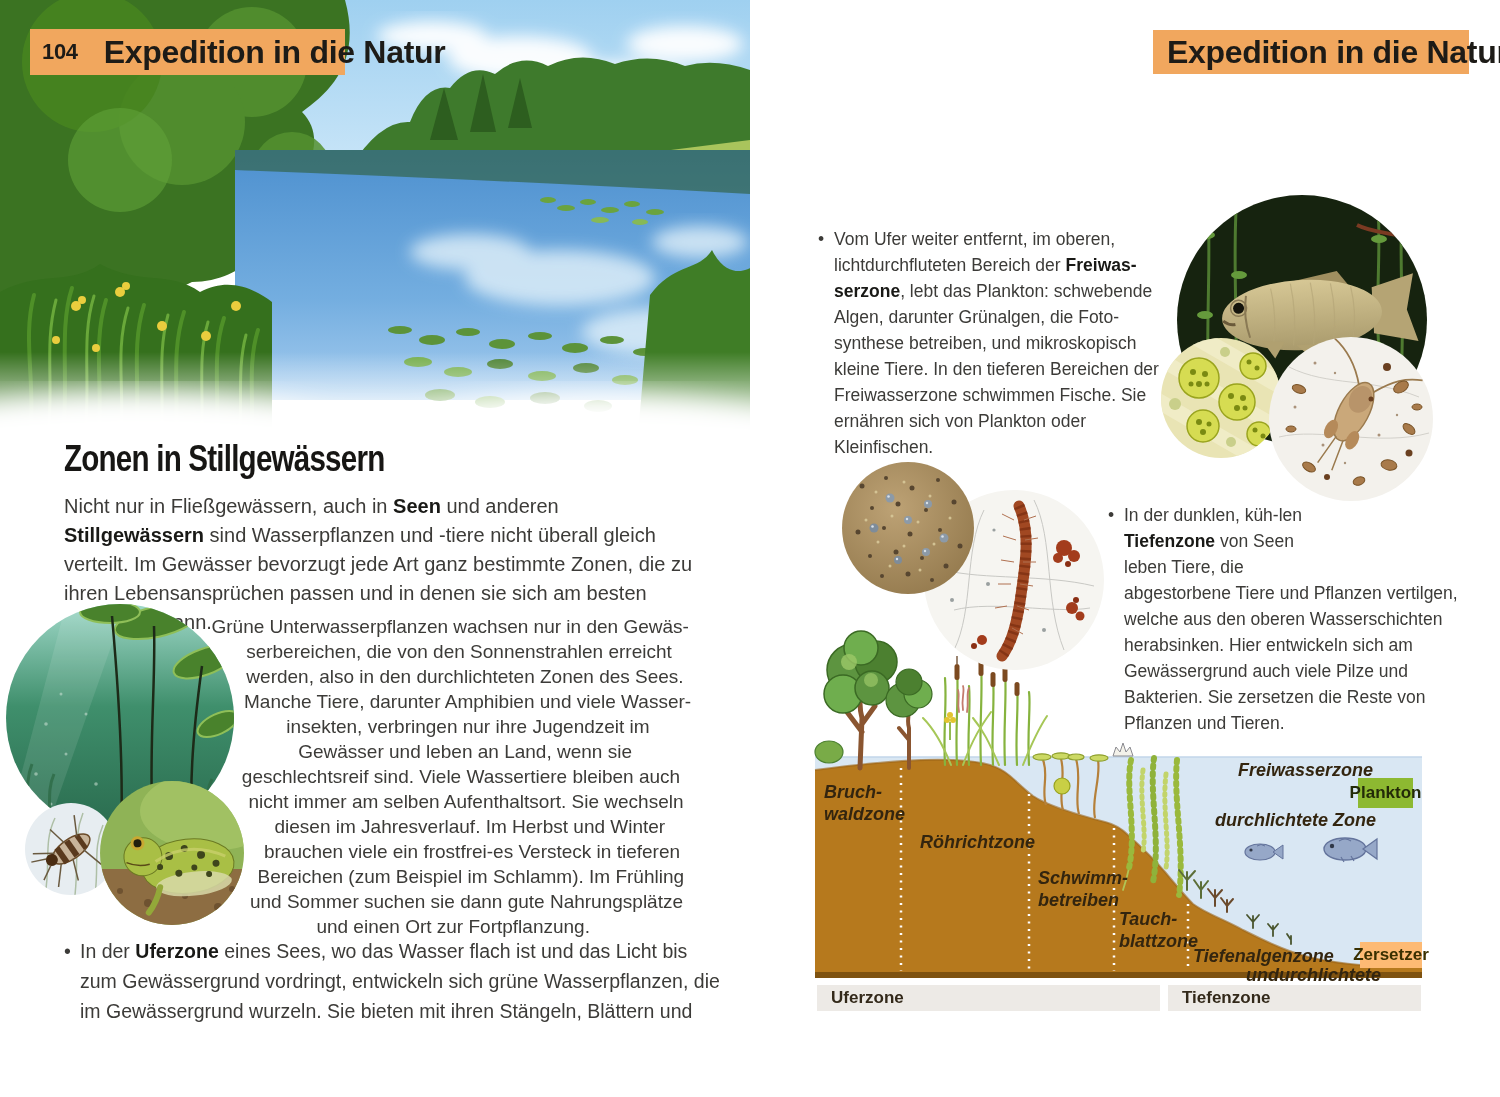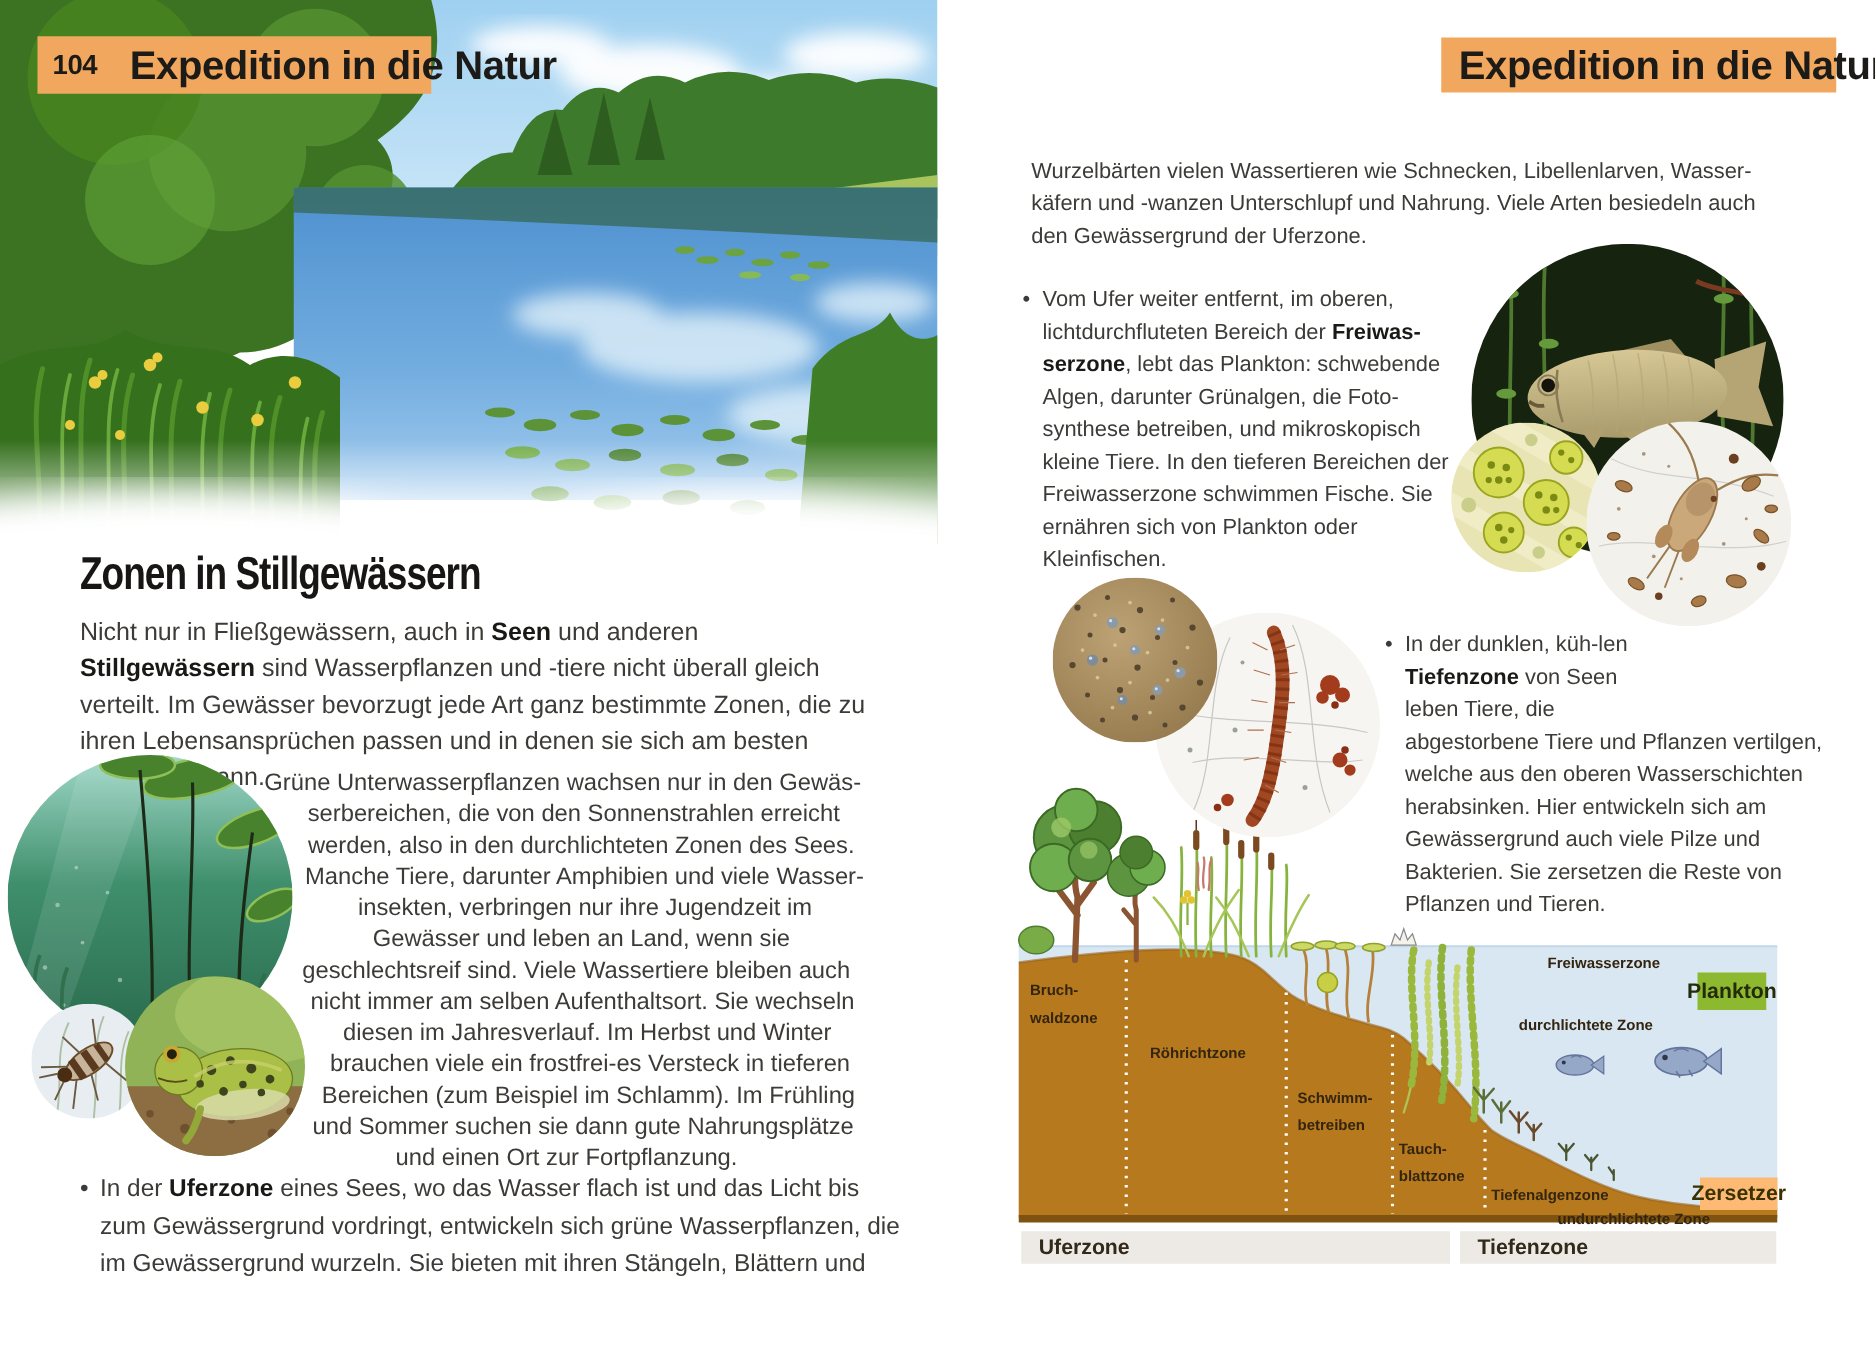--- a/index.html
+++ b/index.html
@@ -26,22 +26,22 @@
   .circle{position:absolute;border-radius:50%;overflow:hidden;}
   .circle svg{display:block;}
   
   #wrapblock{position:absolute;left:62px;top:614px;width:630px;}
   #wrapshape{float:left;width:195px;height:314px;
      shape-outside:polygon(0px 0px,113px 0px,153px 30px,175px 70px,182px 104px,172px 140px,160px 170px,178px 200px,190px 239px,183px 270px,163px 295px,131px 310px,0px 314px);}
   #tiefspacer{float:right;width:146px;height:56px;}
   
   #diagram{position:absolute;left:813px;top:600px;width:609px;height:412px;}
   #diagram svg{position:absolute;left:0;top:0;}
-  .dlabel{position:absolute;font-size:12px;font-weight:bold;color:#33250f;
-          white-space:pre-line;line-height:22px;}
+  .dlabel{position:absolute;font-size:18px;font-weight:bold;color:#33250f;
+          white-space:pre-line;line-height:22px;font-style:italic;}
   .dbox{position:absolute;font-size:17px;font-weight:bold;color:#232b08;
         display:flex;align-items:center;justify-content:center;}
   .fbar{position:absolute;height:26px;background:#edeae6;display:flex;align-items:center;
         font-size:17px;font-weight:bold;color:#33291a;padding-left:14px;box-sizing:border-box;}
 </style>
 </head>
 <body>
 
 <div id="spread">
 
@@ -292,21 +292,20 @@
   </div>
 
   <div class="abs" style="left:750px;top:0;width:750px;height:1097px;">
 
     <div class="badge" style="left:403px;top:30px;width:316px;height:44px;">
       <span class="ttl">Expedition in die Natur</span>
       <span class="bar"></span>
       <span class="num">137</span>
     </div>
 
-    <p class="abs body-r" style="left:75px;top:123px;width:585px;">Wurzelbärten vielen Wassertieren wie Schnecken, Libellenlarven, Wasser-käfern und -wanzen Unterschlupf und Nahrung. Viele Arten besiedeln auch den Gewässergrund der Uferzone.</p>
 
     <div class="bullet body-r" style="left:68px;top:226px;width:352px;">
       <span class="dot">•</span>
       <p><span>Vom Ufer weiter entfernt, im oberen, lichtdurchfluteten Bereich der </span><b>Freiwas-serzone</b><span>, lebt das Plankton: schwebende Algen, darunter Grünalgen, die Foto-synthese betreiben, und mikroskopisch kleine Tiere. In den tieferen Bereichen der Freiwasserzone schwimmen Fische. Sie ernähren sich von Plankton oder Kleinfischen.</span></p>
     </div>
 
     <div class="bullet body-r" style="left:358px;top:502px;width:334px;z-index:2;">
       <span class="dot">•</span>
       <div id="tiefspacer"></div>
       <p style="display:inline;"><span>In der dunklen, küh-len </span><b>Tiefenzone</b><span> von Seen leben Tiere, die abgestorbene Tiere und Pflanzen vertilgen, welche aus den oberen Wasserschichten herabsinken. Hier entwickeln sich am Gewässergrund auch viele Pilze und Bakterien. Sie zersetzen die Reste von Pflanzen und Tieren.</span></p>

